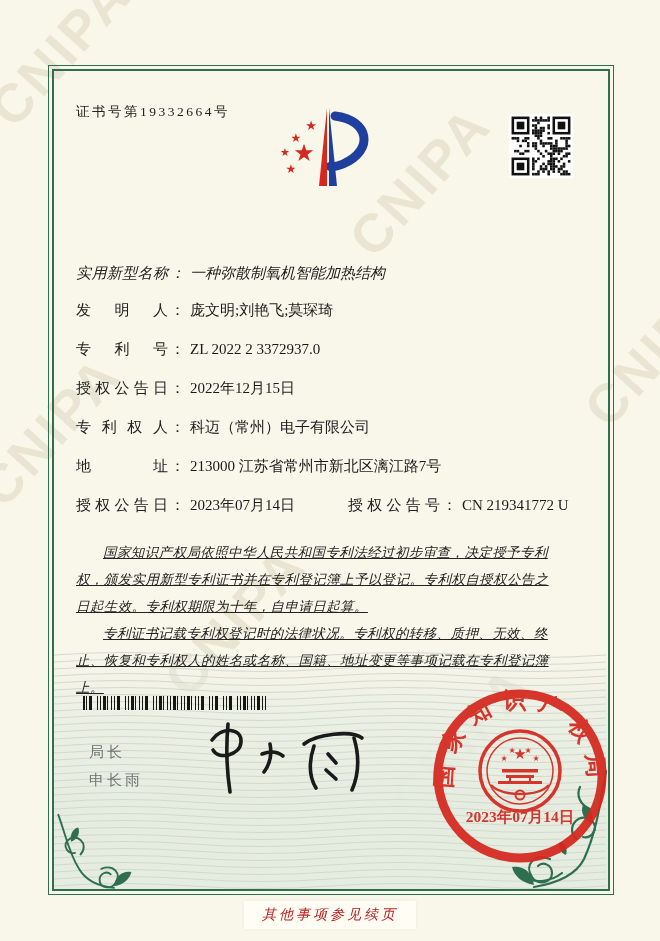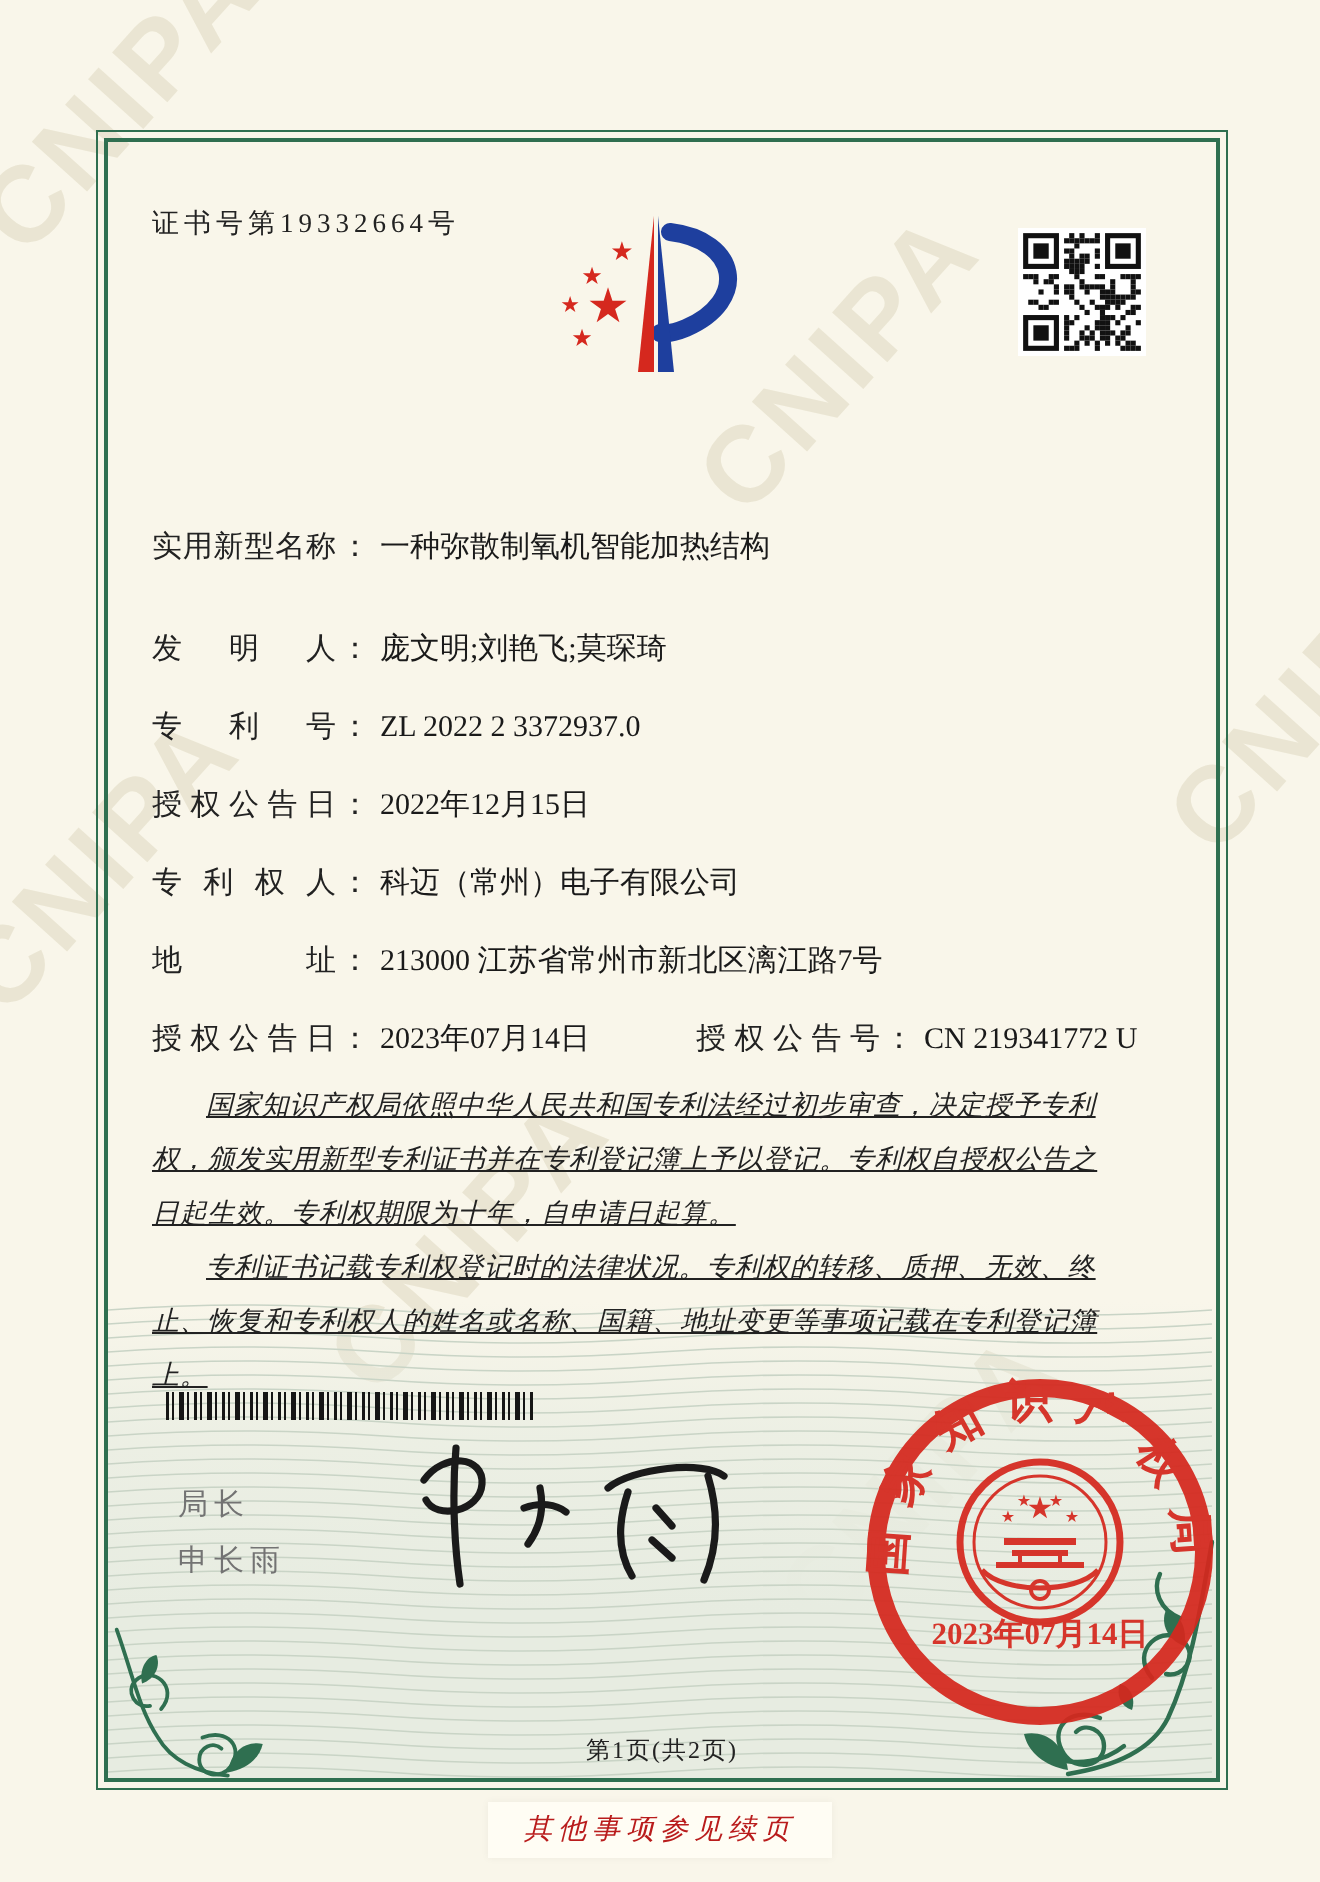--- a/index.html
+++ b/index.html
@@ -49,21 +49,21 @@
 
   .title{
     position:absolute;left:0;right:0;top:138px;margin:0;
     text-align:center;font-size:30px;font-weight:700;
     letter-spacing:7px;color:#111;z-index:3;
   }
 
   
   .fields{position:absolute;left:27px;top:198px;width:505px;z-index:3;font-size:15px;}
   .field-row{height:22px;margin-bottom:17px;white-space:nowrap;}
-  .field-row.first{margin-bottom:29px;}
+  .field-row.first{margin-bottom:15px;font-style:italic;}
   .flabel{
     display:inline-block;width:92px;vertical-align:top;
     text-align:justify;text-align-last:justify;color:#222;
   }
   .fcolon{margin:0 5px 0 2px;color:#222;}
   .fvalue{color:#1a1a1a;}
   .dual{display:flex;}
   .dual .group1{width:272px;}
 
   
@@ -445,17 +445,16 @@
         <rect x="-14" y="4" width="28" height="3"></rect>
         <rect x="-22" y="10" width="44" height="3"></rect>
         <rect x="-11" y="7" width="2" height="4"></rect>
         <rect x="9" y="7" width="2" height="4"></rect>
         <path d="M-29,14 C-18,26 18,26 29,14" fill="none" stroke="#d5281e" stroke-width="2.5"></path>
         <circle cy="24" r="4.5" fill="none" stroke="#d5281e" stroke-width="2"></circle>
       </g>
       <text x="91" y="137" text-anchor="middle" font-size="15.5" font-weight="600" fill="#d5281e" font-family="'Liberation Serif',serif">2023年07月14日</text>
     </svg>
 
-    <div class="page-footer">第1页(共2页)</div>
   </div>
 
   <div class="continuation">其他事项参见续页</div>
 </div>
 
 </body></html>

